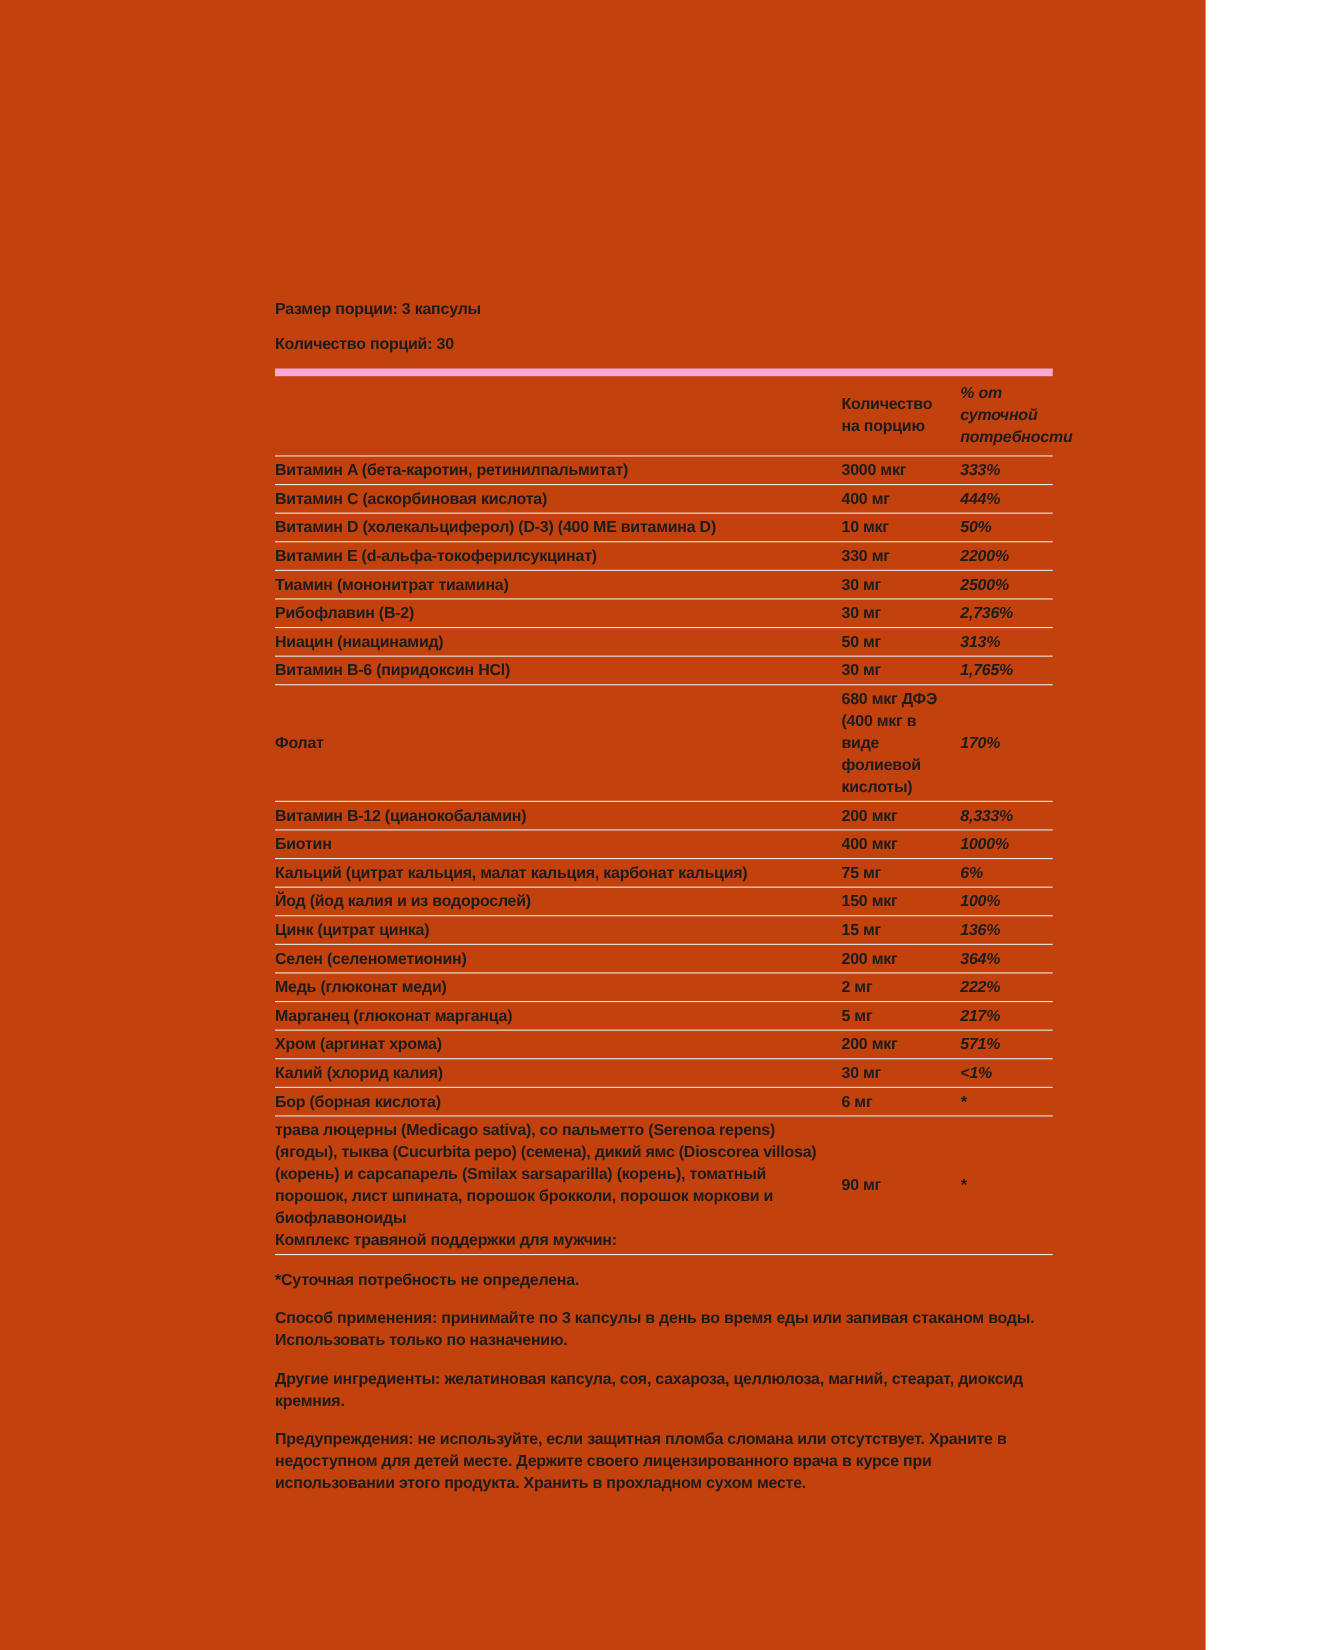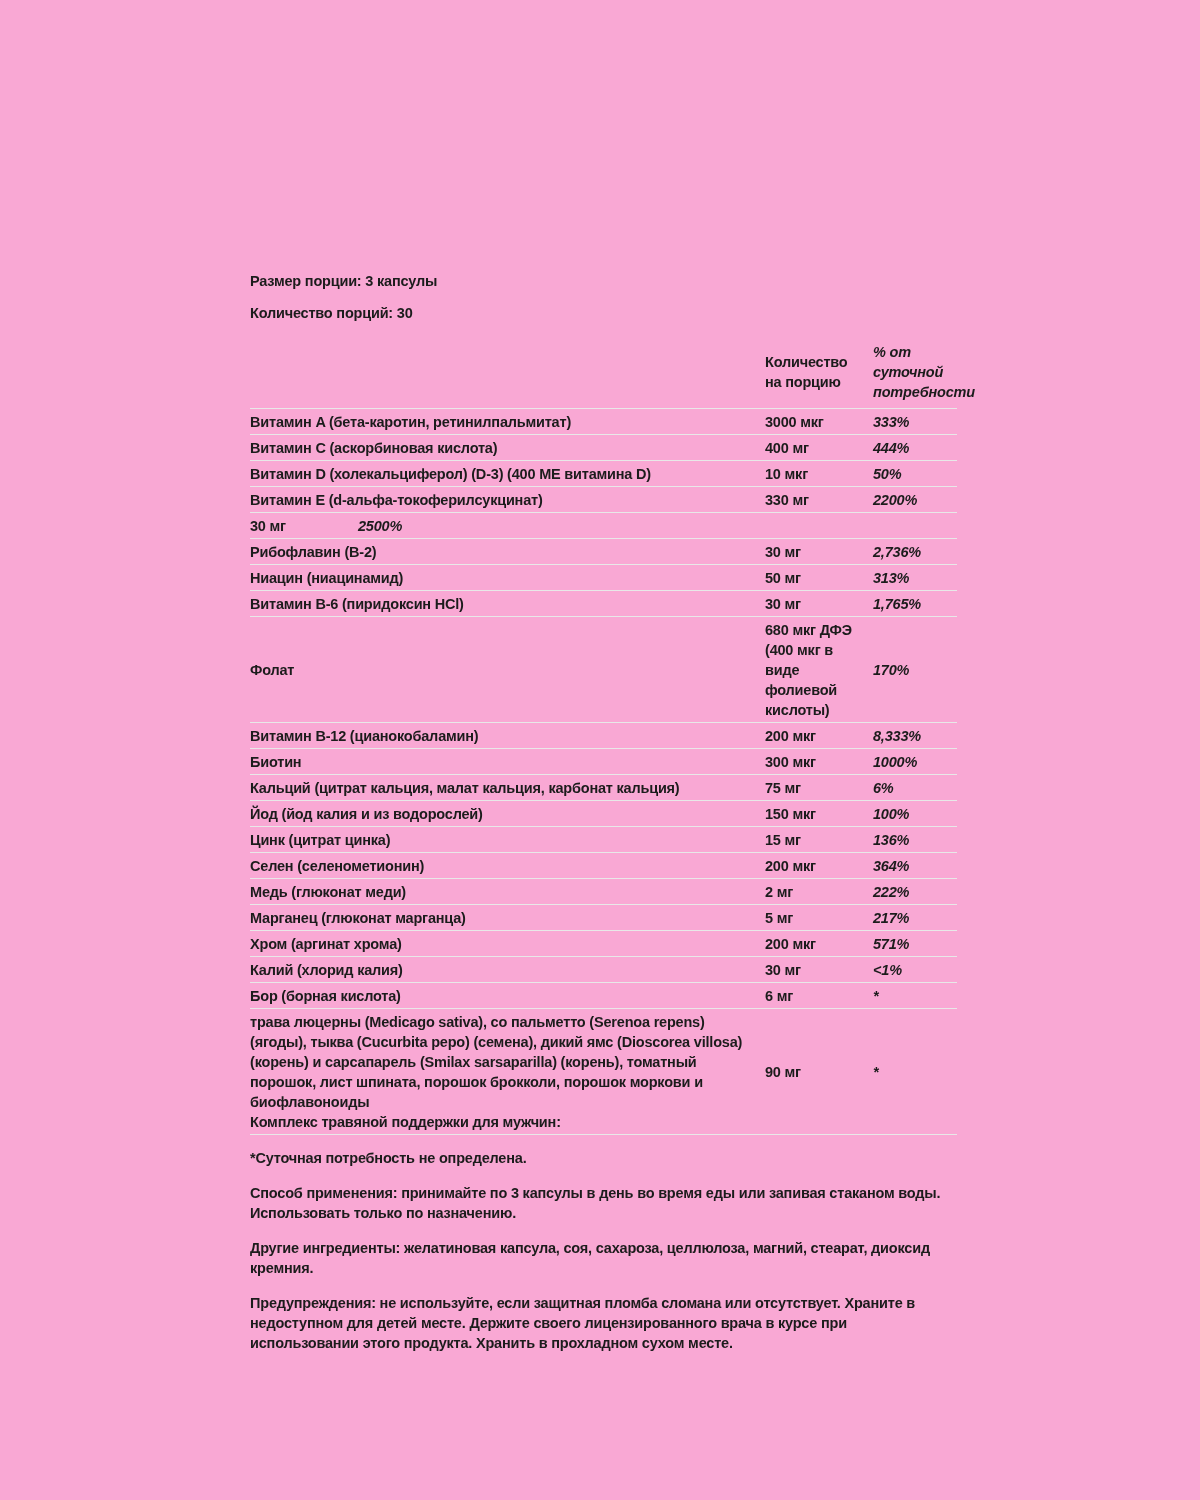--- a/index.html
+++ b/index.html
@@ -3,41 +3,41 @@
 <meta charset="utf-8">
 <style>
   html, body {
     margin: 0;
     padding: 0;
     background: #ffffff;
     font-family: "Liberation Sans", sans-serif;
   }
   .page {
     position: relative;
-    width: 1200px;
+    width: 1096px;
     height: 1500px;
-    background: #f9a8d4;
+    background: #c2410c;
     overflow: hidden;
   }
   .content {
     position: absolute;
     left: 250px;
     top: 271px;
     width: 707px;
     color: #1c1c1c;
     font-weight: 700;
     font-size: 14.5px;
     letter-spacing: -0.2px;
     line-height: 20px;
   }
   .meta-line {
     margin: 0 0 12px 0;
   }
   .facts-table {
-    border-top: 1px solid #f9a8d4;
+    border-top: 7px solid #f9a8d4;
     margin-top: 0;
   }
   .row {
     display: flex;
     align-items: center;
     border-bottom: 1px solid #e8e8e8;
     padding: 2.5px 0;
   }
   .c-label {
     flex: 1 1 auto;
@@ -102,20 +102,23 @@
             <div class="c-dv">50%</div>
           </div>
           <div class="row">
             <div class="c-label">
               <div>Витамин E (d-альфа-токоферилсукцинат)</div>
             </div>
             <div class="c-amount">330 мг</div>
             <div class="c-dv">2200%</div>
           </div>
           <div class="row">
+            <div class="c-label">
+              <div>Тиамин (мононитрат тиамина)</div>
+            </div>
             <div class="c-amount">30 мг</div>
             <div class="c-dv">2500%</div>
           </div>
           <div class="row">
             <div class="c-label">
               <div>Рибофлавин (B-2)</div>
             </div>
             <div class="c-amount">30 мг</div>
             <div class="c-dv">2,736%</div>
           </div>
@@ -144,21 +147,21 @@
             <div class="c-label">
               <div>Витамин B-12 (цианокобаламин)</div>
             </div>
             <div class="c-amount">200 мкг</div>
             <div class="c-dv">8,333%</div>
           </div>
           <div class="row">
             <div class="c-label">
               <div>Биотин</div>
             </div>
-            <div class="c-amount">300 мкг</div>
+            <div class="c-amount">400 мкг</div>
             <div class="c-dv">1000%</div>
           </div>
           <div class="row">
             <div class="c-label">
               <div>Кальций (цитрат кальция, малат кальция, карбонат кальция)</div>
             </div>
             <div class="c-amount">75 мг</div>
             <div class="c-dv">6%</div>
           </div>
           <div class="row">

